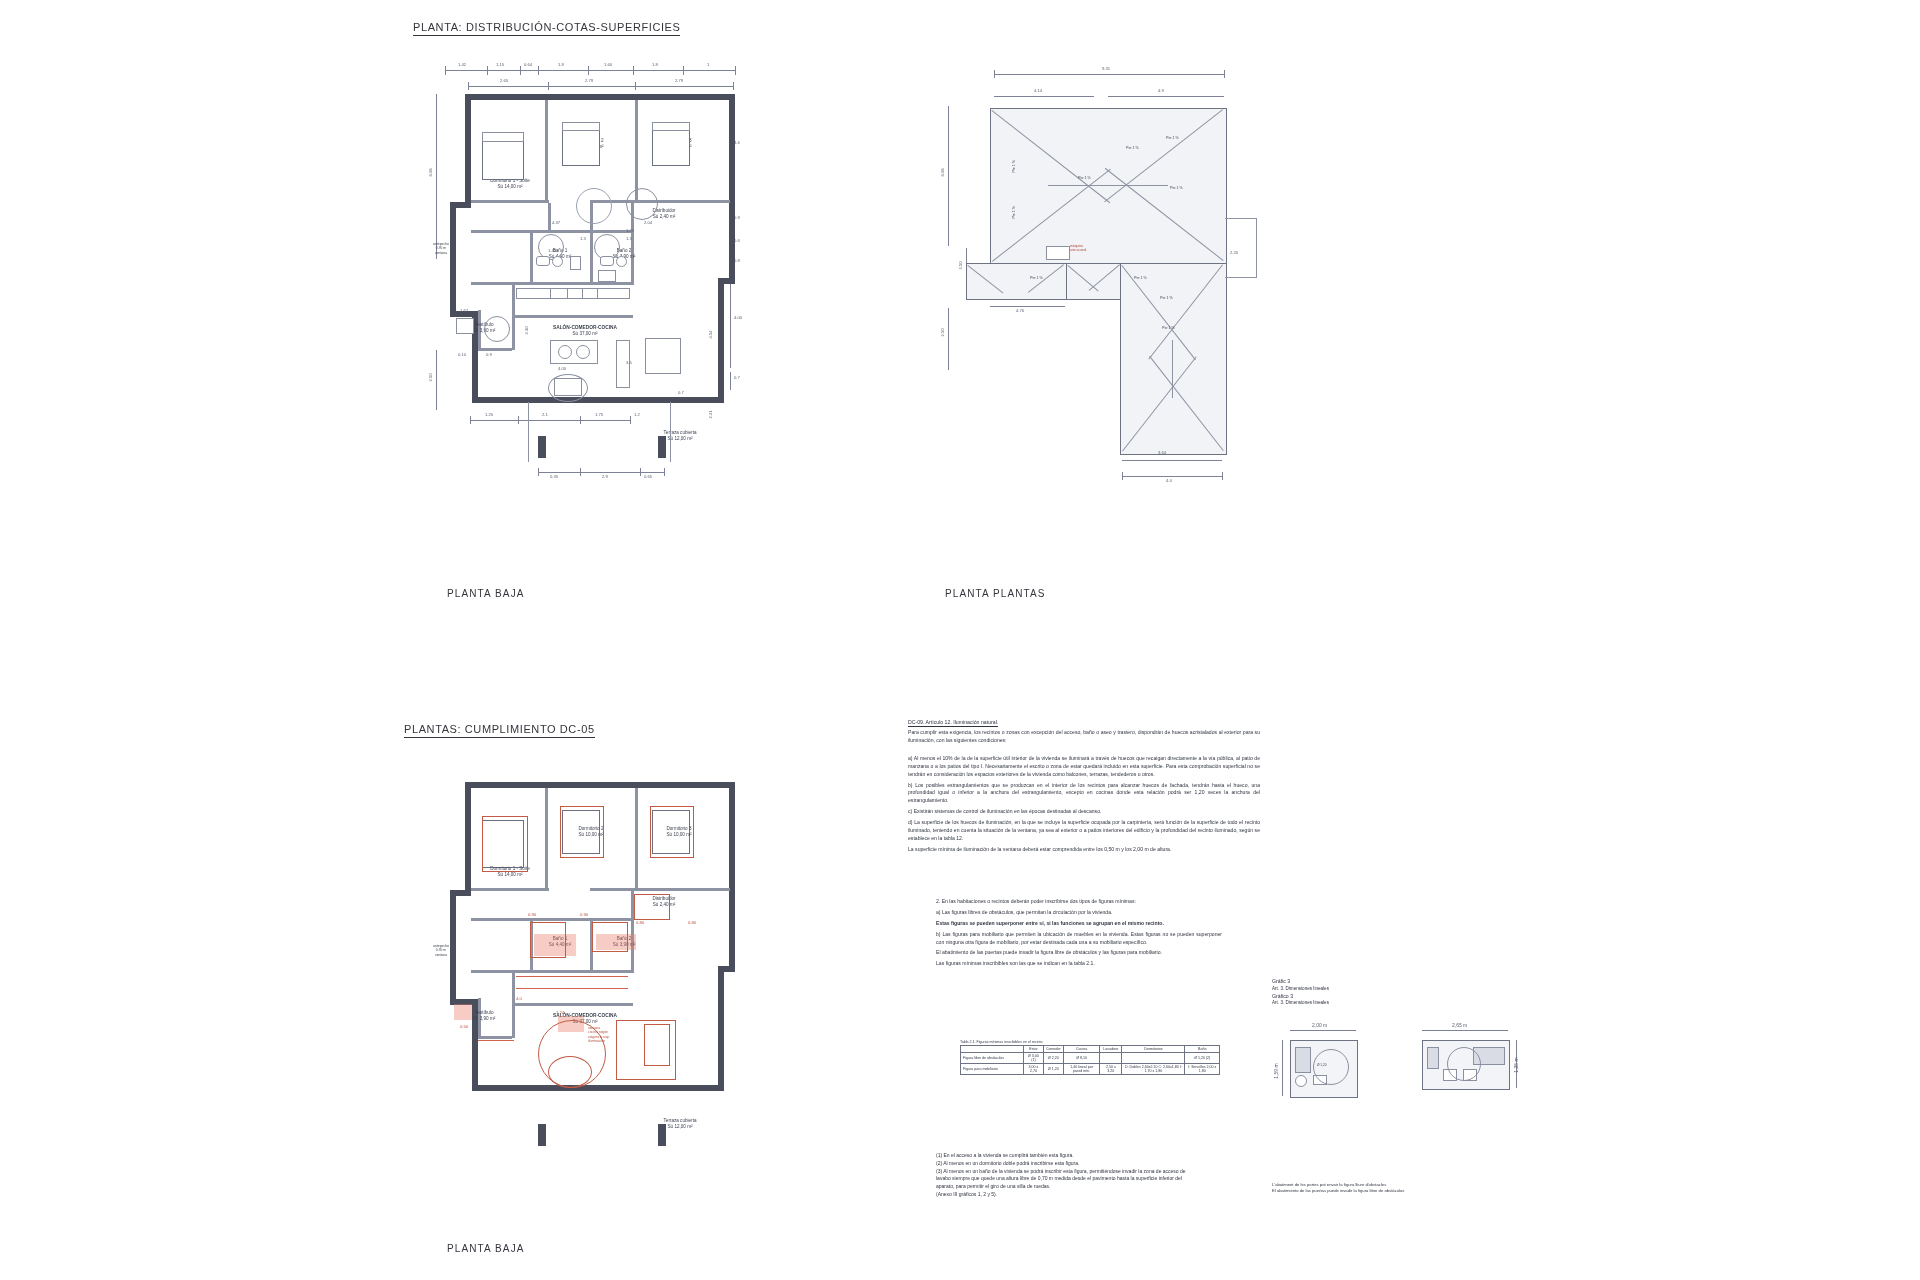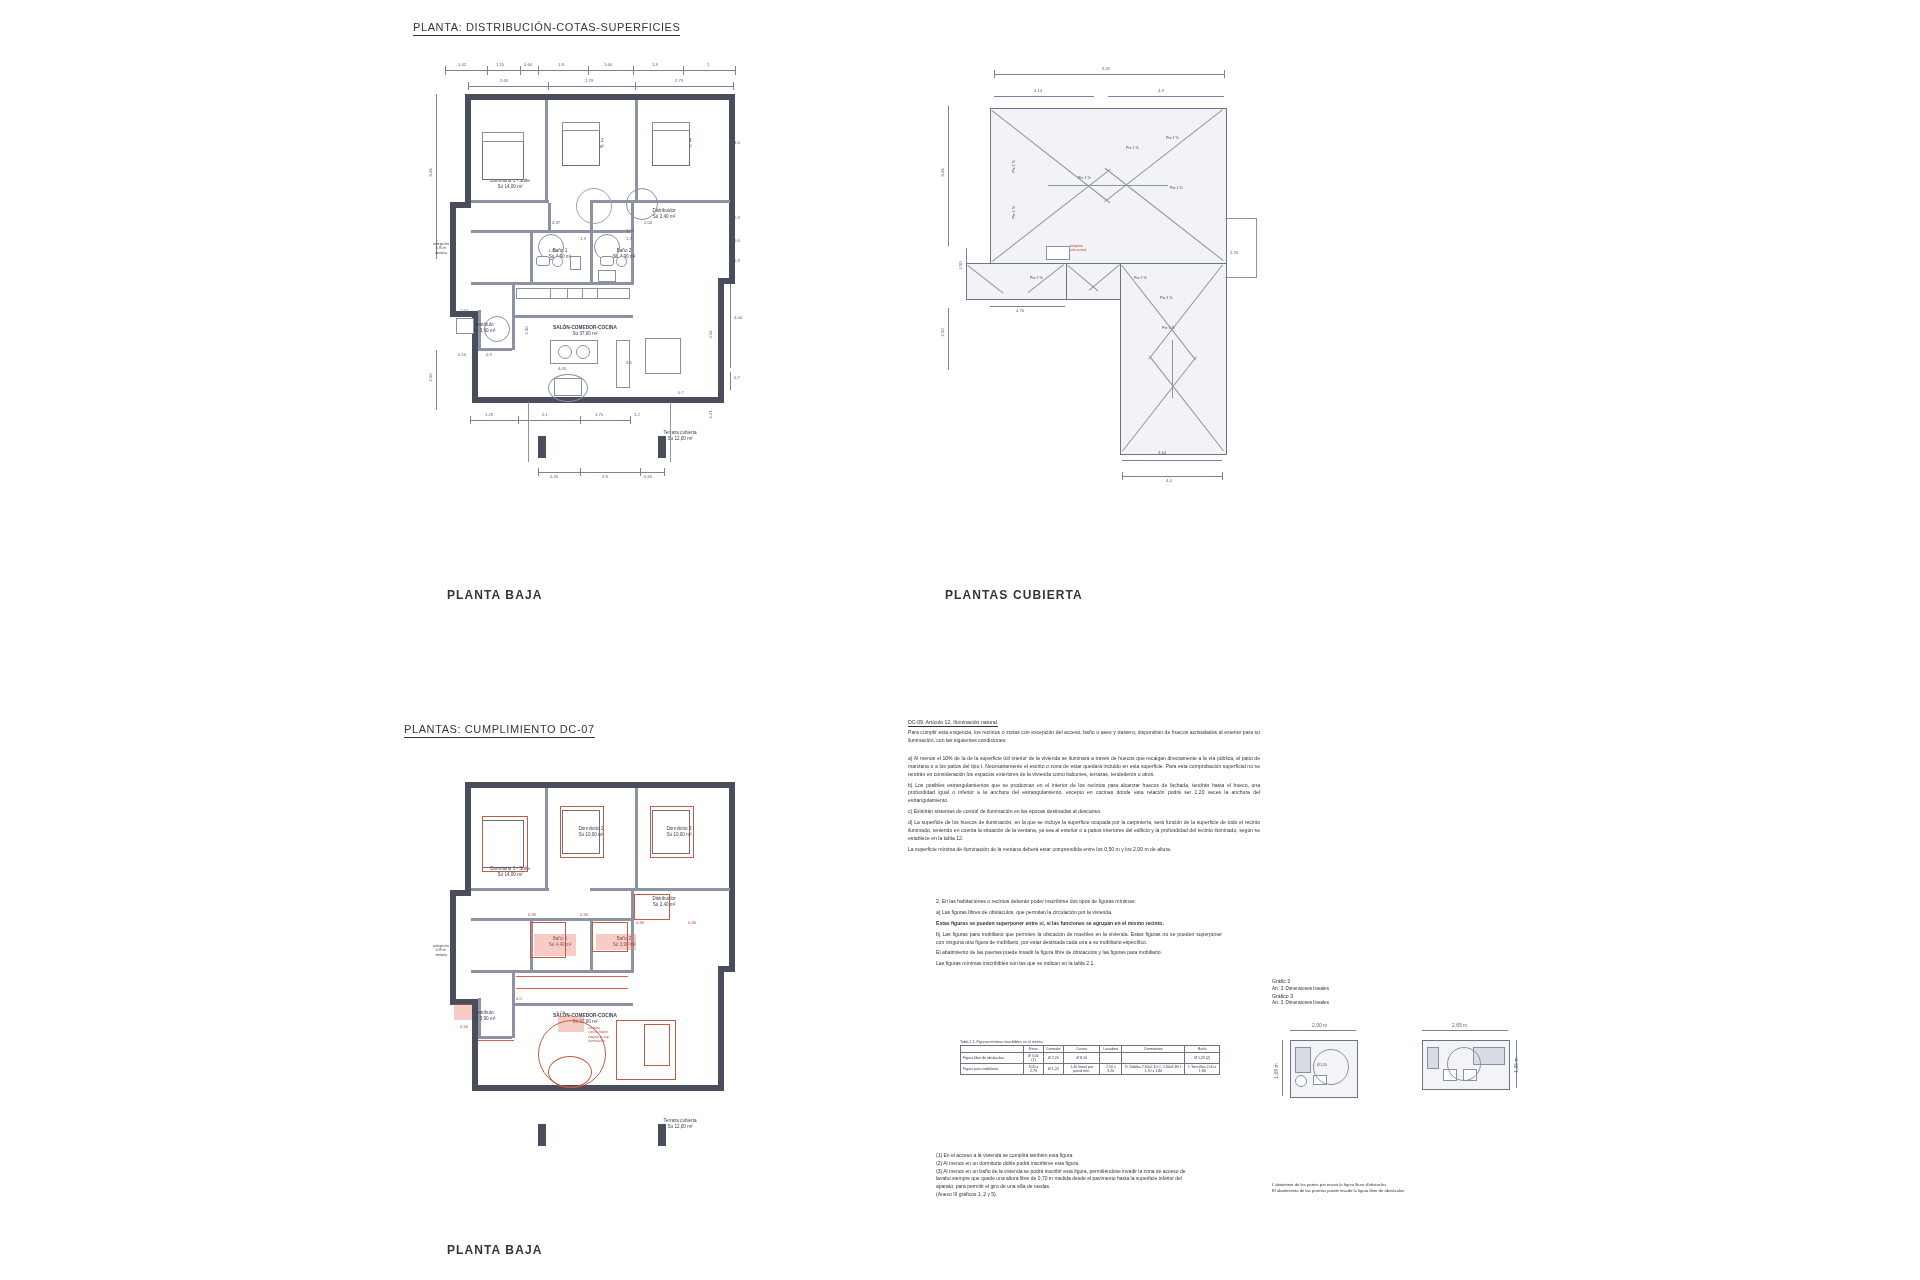--- a/index.html
+++ b/index.html
@@ -1,20 +1,20 @@
 <!DOCTYPE html>
 <html><head>
 <meta charset="utf-8">
 <style>
   html,body{margin:0;padding:0;background:#ffffff;}
   body{width:1920px;height:1280px;position:relative;font-family:"Liberation Sans",sans-serif;color:#2b2b33;overflow:hidden;}
   .sheet{position:absolute;left:0;top:0;width:1920px;height:1280px;background:#fff;}
 
   .sec-title{position:absolute;font-size:11px;letter-spacing:.6px;color:#34343c;border-bottom:1px solid #34343c;padding-bottom:2px;white-space:nowrap;}
-  .plan-caption{position:absolute;font-size:12px;letter-spacing:1.1px;color:#34343c;white-space:nowrap;font-weight:bold;}
+  .plan-caption{position:absolute;font-size:10px;letter-spacing:1.1px;color:#34343c;white-space:nowrap;}
 
   
   .wall{position:absolute;background:#4a4e5c;}
   .thin{position:absolute;background:#8e93a3;}
   .dim{position:absolute;border-top:1px solid #7d8296;}
   .dimv{position:absolute;border-left:1px solid #7d8296;}
   .dimtxt{position:absolute;font-size:4.2px;color:#5d6275;white-space:nowrap;}
   .lbl{position:absolute;font-size:4.6px;line-height:1.25;color:#3a3f4d;text-align:center;white-space:nowrap;}
   .lbl b{font-weight:600;font-size:4.8px;}
   .furn{position:absolute;border:.6px solid #6b7081;background:#fff;}
@@ -54,21 +54,21 @@
   .bathbox{position:absolute;border:1px solid #6d7285;background:#f3f4f7;}
   .bathnote{position:absolute;font-size:4.2px;line-height:1.45;color:#2f3440;}
   .note-sm{position:absolute;font-size:5px;line-height:1.55;color:#2f3440;}
 </style>
 </head>
 <body>
 
 <div class="sheet">
 
   <div class="sec-title" style="left:413px;top:21px;">PLANTA: DISTRIBUCIÓN-COTAS-SUPERFICIES</div>
-  <div class="sec-title" style="left:404px;top:723px;">PLANTAS: CUMPLIMIENTO DC-07</div>
+  <div class="sec-title" style="left:404px;top:723px;">PLANTAS: CUMPLIMIENTO DC-05</div>
 
   <div style="position:absolute;left:430px;top:60px;width:390px;height:520px;">
 
     <div class="dim" style="left:15px;top:10px;width:290px;"></div>
     <div class="dimv" style="left:15px;top:6px;height:9px;"></div>
     <div class="dimv" style="left:57px;top:6px;height:9px;"></div>
     <div class="dimv" style="left:90px;top:6px;height:9px;"></div>
     <div class="dimv" style="left:108px;top:6px;height:9px;"></div>
     <div class="dimv" style="left:158px;top:6px;height:9px;"></div>
     <div class="dimv" style="left:203px;top:6px;height:9px;"></div>
@@ -311,21 +311,21 @@
     <div class="dimtxt" style="left:228px;top:392px;">3.64</div>
     <div class="dim" style="left:192px;top:418px;width:100px;"></div>
     <div class="dimv" style="left:192px;top:414px;height:8px;"></div>
     <div class="dimv" style="left:292px;top:414px;height:8px;"></div>
     <div class="dimtxt" style="left:236px;top:420px;">4.4</div>
 
     <div class="thin" style="left:295px;top:160px;width:32px;height:.8px;"></div>
     <div class="thin" style="left:326px;top:160px;width:.8px;height:60px;"></div>
     <div class="thin" style="left:295px;top:219px;width:32px;height:.8px;"></div>
   </div>
-  <div class="plan-caption" style="left:945px;top:588px;">PLANTAS CUBIERTA</div>
+  <div class="plan-caption" style="left:945px;top:588px;">PLANTA PLANTAS</div>
 
   <div style="position:absolute;left:430px;top:748px;width:390px;height:500px;">
 
     <div class="wall" style="left:35px;top:34px;width:270px;height:6px;"></div>
     <div class="wall" style="left:35px;top:34px;width:6px;height:108px;"></div>
     <div class="wall" style="left:20px;top:142px;width:21px;height:6px;"></div>
     <div class="wall" style="left:20px;top:142px;width:6px;height:115px;"></div>
     <div class="wall" style="left:20px;top:251px;width:28px;height:6px;"></div>
     <div class="wall" style="left:42px;top:251px;width:6px;height:92px;"></div>
     <div class="wall" style="left:42px;top:337px;width:190px;height:6px;"></div>

